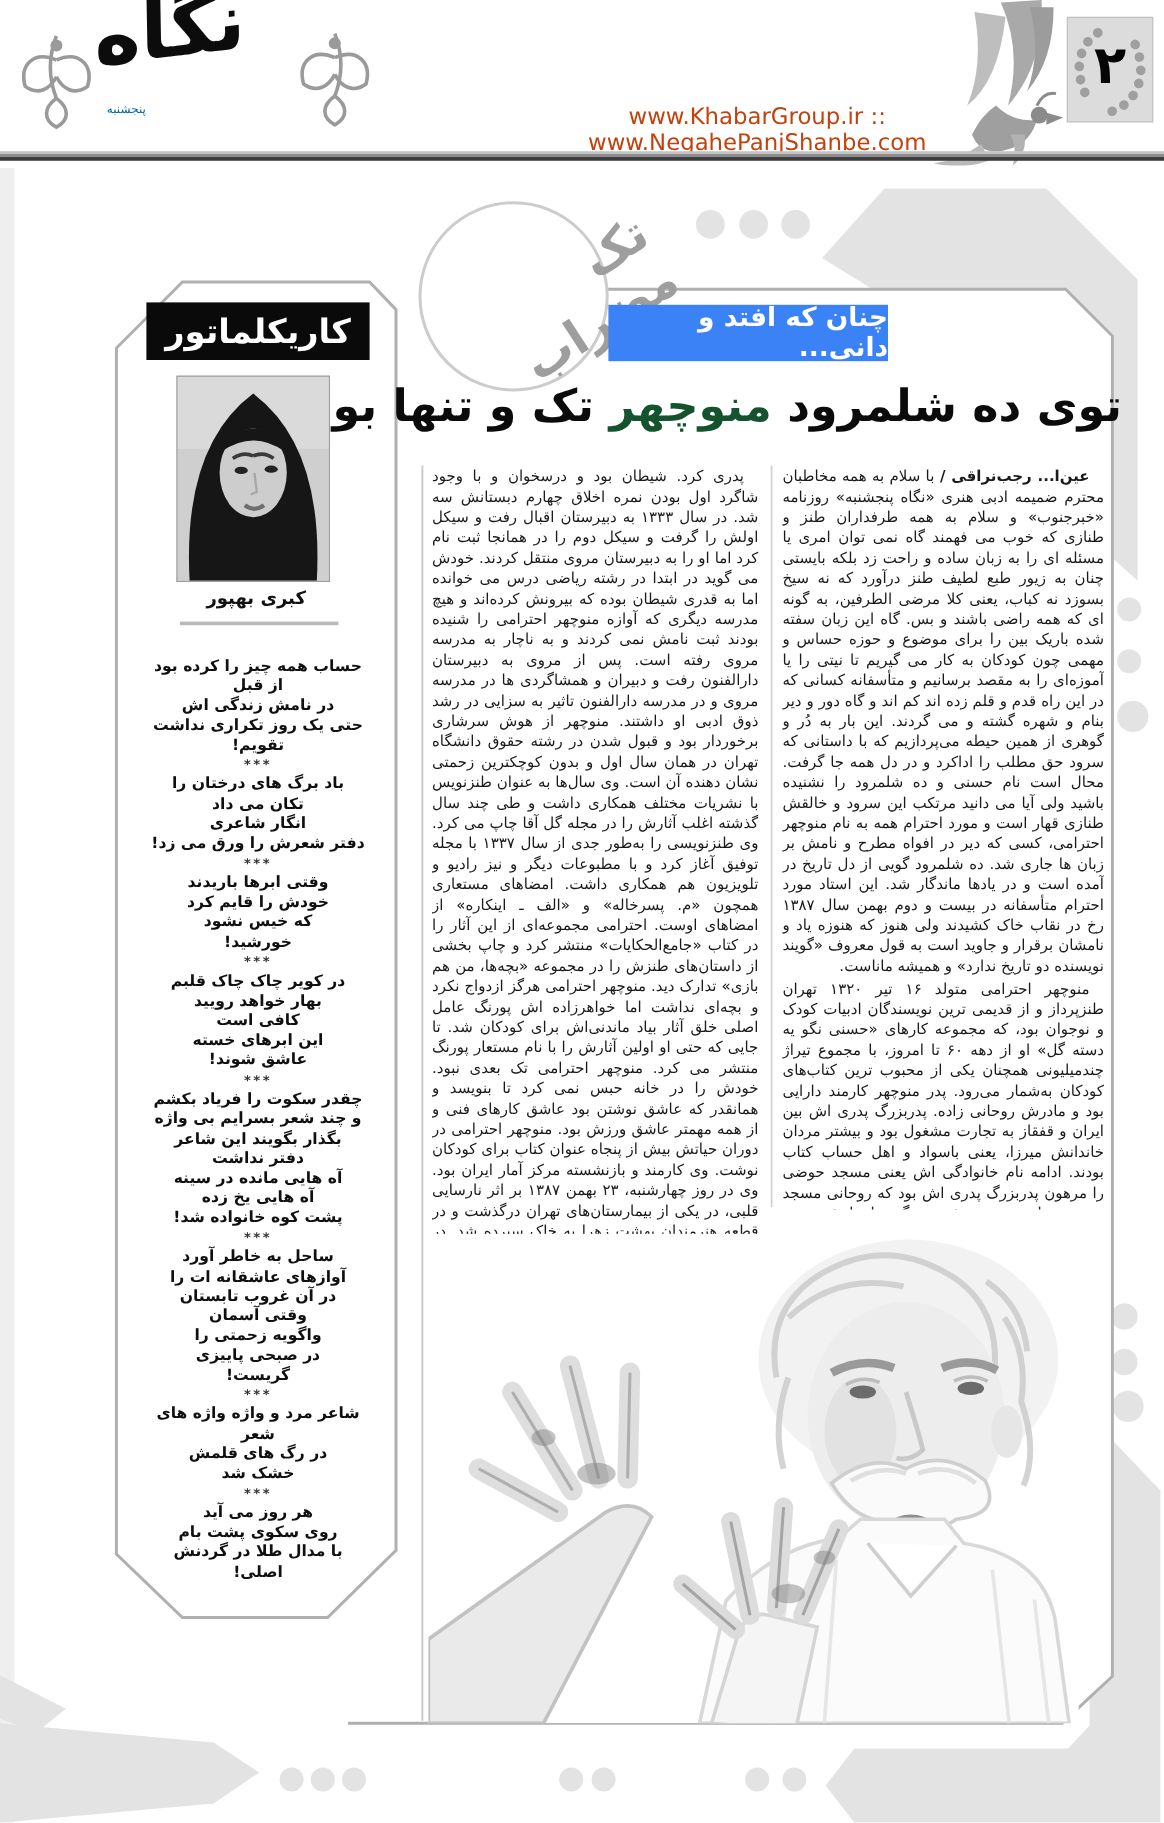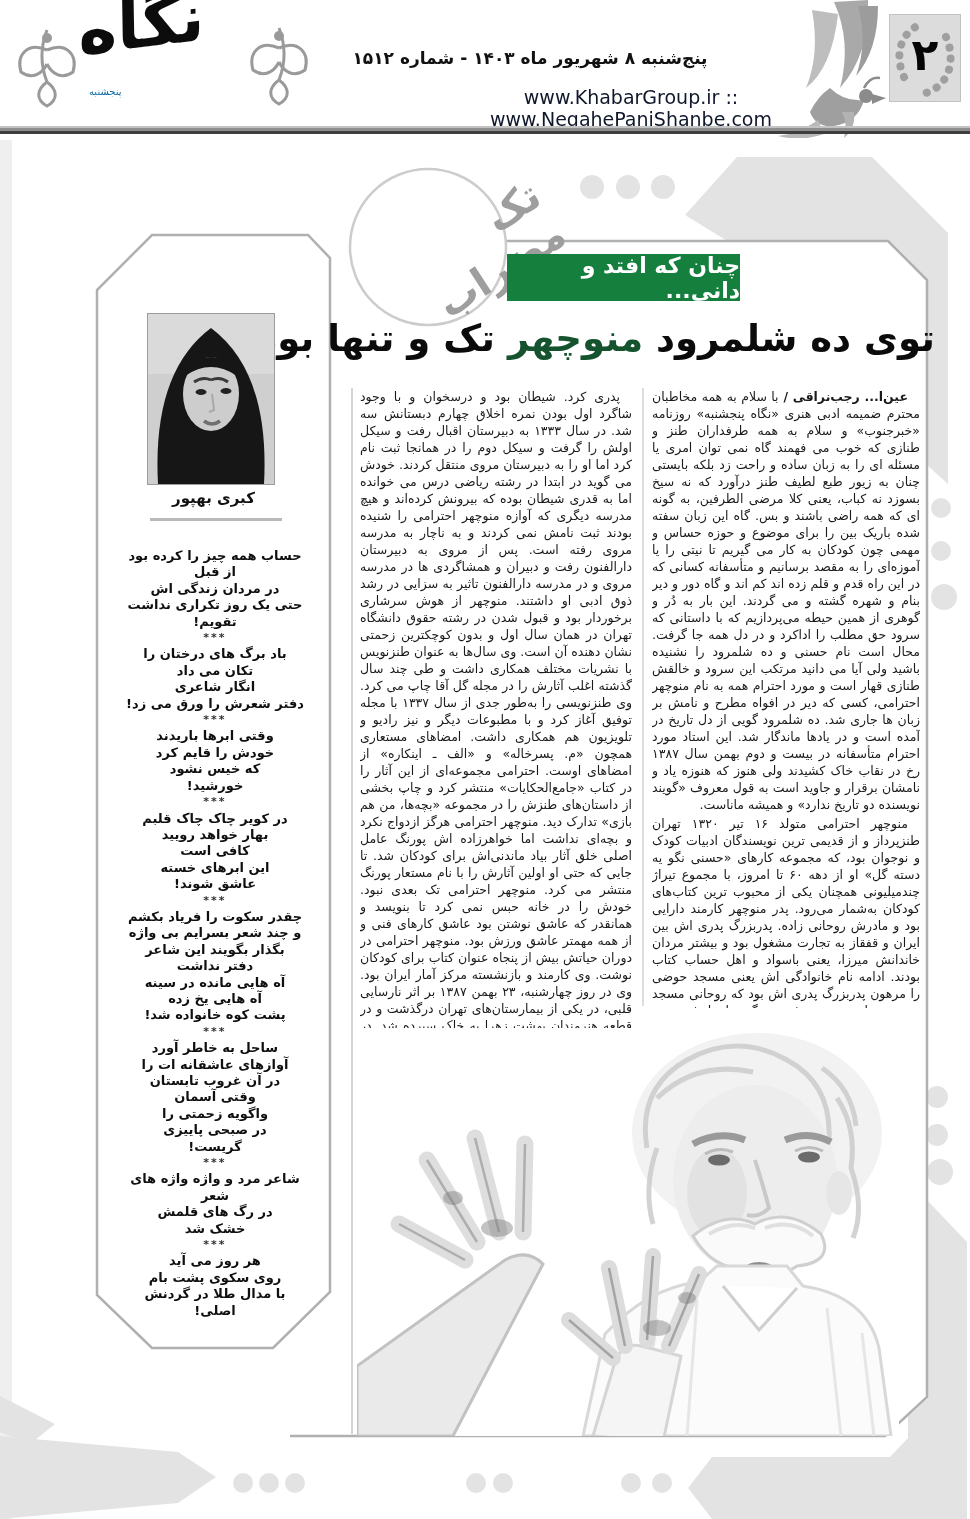--- a/index.html
+++ b/index.html
@@ -6,31 +6,31 @@
   .page{position:relative;width:970px;height:1519px;background:#ffffff;overflow:hidden;
         font-family:"DejaVu Sans",sans-serif;color:#1b1b1b;}
   .abs{position:absolute;}
   
   .brand-logo{left:78px;top:-8px;width:180px;height:125px;}
   .brand-main{font-size:66px;font-weight:bold;color:#0c0c0c;display:inline-block;
               transform:rotate(-7deg) skewX(-6deg);line-height:1;}
   .brand-sub{position:absolute;left:11px;bottom:20px;font-size:10px;letter-spacing:3px;color:#0369a1;}
   .header-date{left:330px;top:48px;width:400px;text-align:center;font-size:17px;font-weight:bold;
                direction:rtl;color:#111;}
-  .header-urls{left:415px;top:86px;width:432px;text-align:center;font-size:19px;color:#0f172a;}
+  .header-urls{left:415px;top:86px;width:432px;text-align:center;font-size:19px;color:#c2410c;}
   .badge{left:889px;top:14px;width:70px;height:86px;background:#dcdcdc;border:1px solid #c2c2c2;}
   .badge-num{position:absolute;left:0;top:14px;width:70px;text-align:center;
              font-size:44px;font-weight:bold;color:#050505;}
   .header-rule{left:0;top:126px;width:970px;height:8px;
                background:linear-gradient(#c3c3c3 0 2px,#8d8d8d 2px 5px,#3e3e3e 5px 8px);}
   
   .tak-mezrab{left:352px;top:190px;width:175px;height:130px;pointer-events:none;}
   .tak-mezrab span{display:inline-block;transform:rotate(-33deg) translate(18px,38px);
                    font-size:40px;font-weight:bold;color:#9e9e9e;direction:rtl;}
-  .kicker{left:507px;top:254px;width:233px;height:47px;background:#15803d;color:#ffffff;
+  .kicker{left:507px;top:254px;width:233px;height:47px;background:#3b82f6;color:#ffffff;
           display:flex;align-items:center;justify-content:center;font-size:22px;font-weight:bold;
           direction:rtl;}
   .headline{left:355px;top:306px;width:580px;height:70px;direction:rtl;text-align:right;
             font-size:37px;font-weight:bold;white-space:nowrap;letter-spacing:-.5px;color:#0b0b0b;
             line-height:66px;}
   .headline .hl-gray{color:#14532d;}
   .bodycol{direction:rtl;text-align:justify;font-size:12.5px;line-height:17px;color:#1a1a1a;
            overflow:hidden;}
   .col-right{left:652px;top:388px;width:268px;height:620px;}
   .col-left{left:360px;top:388px;width:272px;height:850px;}
@@ -116,21 +116,20 @@
 
     <svg class="abs" width="78" height="86" viewBox="0 0 78 86" style="left:240px;top:22px;transform:scaleX(-1);">
       <g fill="none" stroke="#9a9a9a" stroke-width="3">
         <path d="M39,6 C32,24 32,40 39,58"></path>
         <path d="M39,26 C20,18 8,30 13,48 C24,56 34,50 39,40"></path>
         <path d="M39,26 C58,18 70,30 65,48 C54,56 44,50 39,40"></path>
         <path d="M39,58 C28,66 28,76 39,82 C50,76 50,66 39,58"></path>
       </g>
       <circle cx="39" cy="14" r="5" fill="#9a9a9a"></circle>
     </svg>
-    <div class="abs header-date">پنج‌شنبه ۸ شهریور ماه ۱۴۰۳ - شماره ۱۵۱۲</div>
     <div class="abs header-urls">www.KhabarGroup.ir ::  www.NegahePanjShanbe.com</div>
 
     <svg class="abs" width="128" height="138" viewBox="0 0 128 138" style="left:772px;top:0;">
       <g opacity="0.85">
         <path d="M62,2 q18,40 6,86 q30,-34 28,-88 z" fill="#9b9b9b"></path>
         <path d="M40,10 q8,44 -6,78 q26,-20 32,-74 z" fill="#b3b3b3"></path>
         <path d="M86,6 q10,36 -2,70 q22,-26 22,-70 z" fill="#8b8b8b"></path>
         <path d="M58,88 q14,14 34,12 q-6,22 -30,26 q-18,2 -24,-14 q8,-16 20,-24 z" fill="#8f8f8f"></path>
         <circle cx="94" cy="96" r="7" fill="#777"></circle>
         <path d="M100,94 l14,4 -14,6 z" fill="#777"></path>
@@ -228,40 +227,41 @@
       <path d="M268,318 L252,240 M290,312 L296,228 M312,318 L342,246 M256,330 L212,292"></path>
     </g>
     <g fill="#7c7c7c" opacity=".45">
       <ellipse cx="140" cy="200" rx="16" ry="9"></ellipse>
         <ellipse cx="96" cy="170" rx="10" ry="7"></ellipse>
       <ellipse cx="300" cy="300" rx="14" ry="8"></ellipse>
         <ellipse cx="330" cy="270" rx="9" ry="6"></ellipse>
     </g>
   </svg>
 
+  <div class="abs sb-title">کاریکلماتور</div>
 
   <svg class="abs sb-photo" width="126" height="170" viewBox="0 0 126 170">
     <rect width="126" height="170" fill="#cfcfcf"></rect>
     <rect width="126" height="60" fill="#dadada"></rect>
     <path d="M10,170 Q4,58 63,14 Q122,58 116,170 Z" fill="#161616"></path>
     <ellipse cx="63" cy="80" rx="28" ry="37" fill="#cdcdcd"></ellipse>
     <path d="M37,62 Q63,44 89,62 L89,52 Q63,34 37,52 Z" fill="#161616"></path>
     <path d="M46,68 q9,-6 17,-2 M63,66 q9,-4 17,2" stroke="#3a3a3a" stroke-width="3" fill="none"></path>
     <ellipse cx="53" cy="78" rx="5.5" ry="3" fill="#222"></ellipse>
     <ellipse cx="78" cy="77" rx="5.5" ry="3" fill="#222"></ellipse>
     <path d="M64,80 l2,16 -5,2" stroke="#a8a8a8" stroke-width="2" fill="none"></path>
     <path d="M56,107 q8,6 16,0" stroke="#6f6f6f" stroke-width="3.5" fill="none"></path>
   </svg>
 
   <div class="abs sb-author">کبری بهپور</div>
   <div class="abs sb-divider"></div>
   <div class="abs poems">
       <div class="pline">حساب همه چیز را کرده بود</div>
       <div class="pline">از قبل</div>
-      <div class="pline">در مردان زندگی اش</div>
+      <div class="pline">در نامش زندگی اش</div>
       <div class="pline">حتی یک روز تکراری نداشت</div>
       <div class="pline">تقویم!</div>
       <div class="sep">***</div>
       <div class="pline">باد برگ های درختان را</div>
       <div class="pline">تکان می داد</div>
       <div class="pline">انگار شاعری</div>
       <div class="pline">دفتر شعرش را ورق می زد!</div>
       <div class="sep">***</div>
       <div class="pline">وقتی ابرها باریدند</div>
       <div class="pline">خودش را قایم کرد</div>

